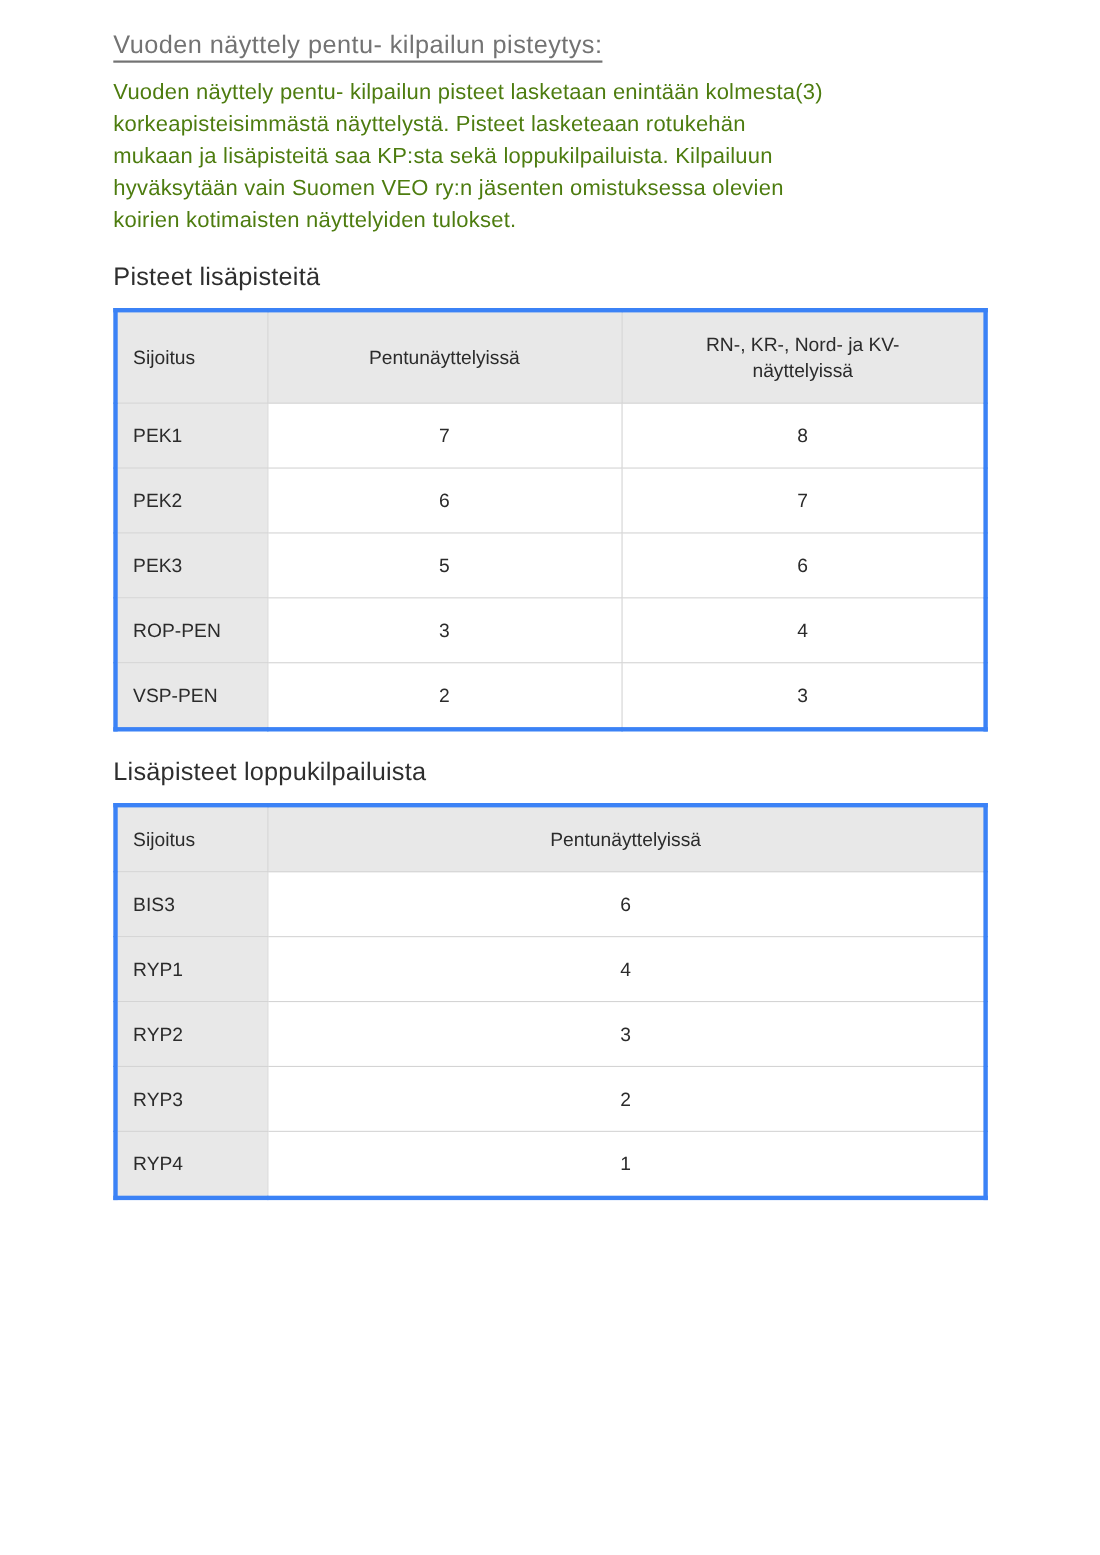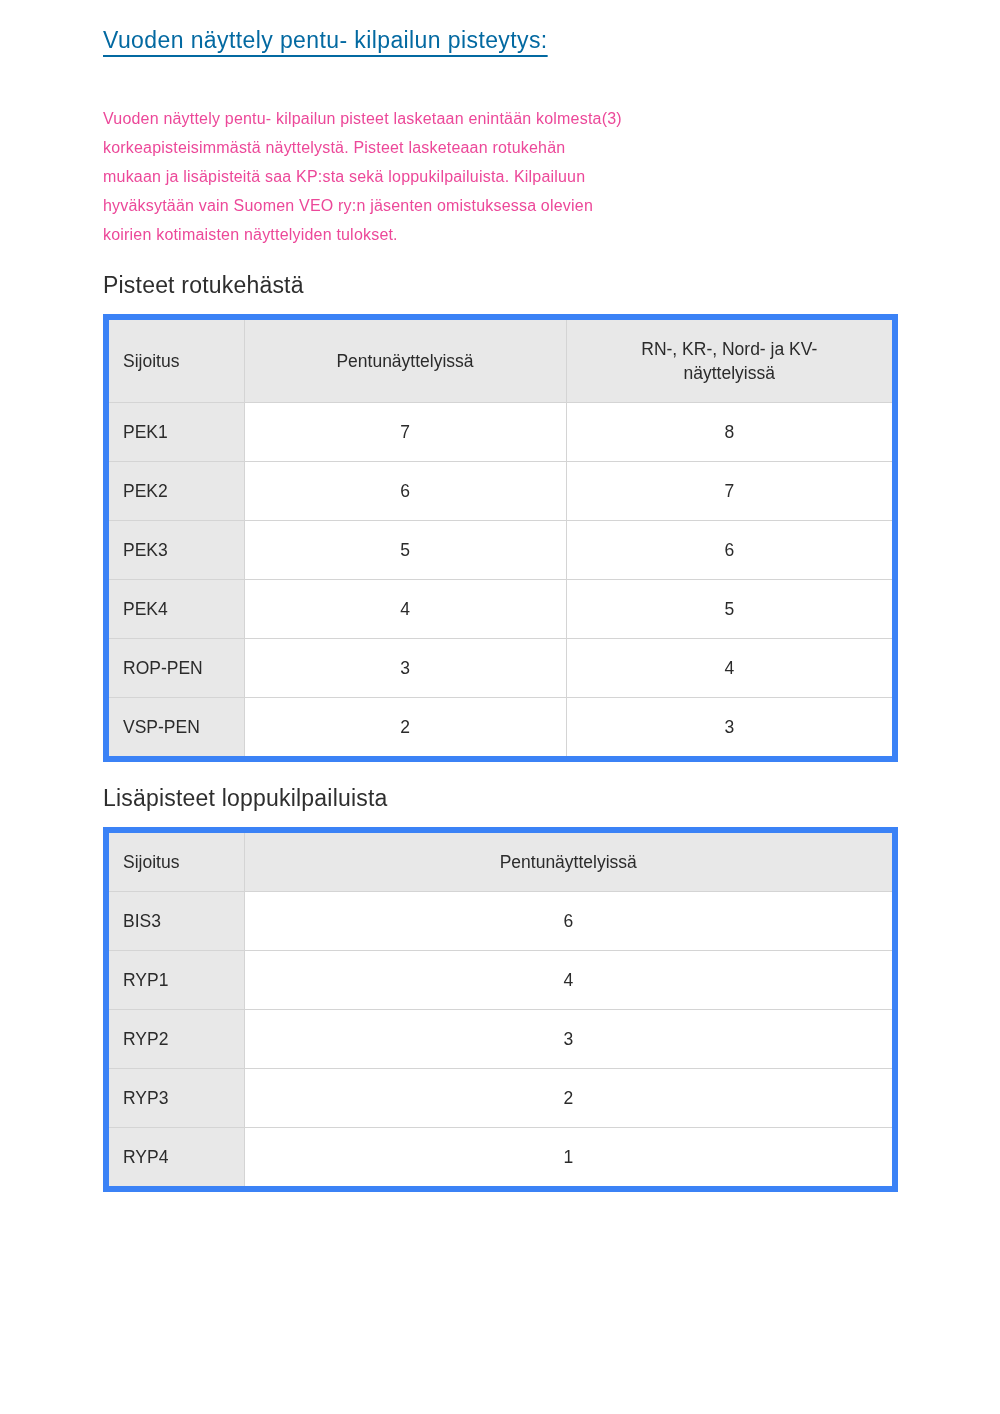--- a/index.html
+++ b/index.html
@@ -12,47 +12,47 @@
   }
   .page {
     width: 1000px;
     min-height: 1414px;
     padding: 24px 100px 18px 103px;
   }
   .page-title {
     font-size: 23px;
     font-weight: 500;
     letter-spacing: 0.4px;
-    color: #0369a1;
+    color: #737373;
     margin: 0;
     text-decoration: underline;
     text-decoration-thickness: 2px;
     text-underline-offset: 7px;
     line-height: 32px;
   }
   .intro {
-    font-size: 16px;
+    font-size: 20px;
     line-height: 29px;
     letter-spacing: 0.2px;
-    color: #ec4899;
-    margin: 48px 0 0 0;
+    color: #4d7c0f;
+    margin: 14px 0 0 0;
     white-space: pre-line;
   }
   .section-heading {
     font-size: 23px;
     font-weight: 400;
     letter-spacing: 0.2px;
     color: #2e2e2e;
     margin: 20px 0 13px 0;
     line-height: 32px;
   }
   table.points-table {
     border-collapse: collapse;
     width: 795px;
-    border: 6px solid #3b82f6;
+    border: 4px solid #3b82f6;
     table-layout: fixed;
   }
   .points-table th,
   .points-table td {
     border: 1px solid #d4d4d4;
     font-size: 17.5px;
     font-weight: 400;
     line-height: 24px;
     padding: 17px 14px;
     color: #2b2b2b;
@@ -89,21 +89,21 @@
 
   <h1 class="page-title">Vuoden näyttely pentu- kilpailun pisteytys:</h1>
 
   <p class="intro">Vuoden näyttely pentu- kilpailun pisteet lasketaan enintään kolmesta(3)
 korkeapisteisimmästä näyttelystä. Pisteet lasketeaan rotukehän
 mukaan ja lisäpisteitä saa KP:sta sekä loppukilpailuista. Kilpailuun
 hyväksytään vain Suomen VEO ry:n jäsenten omistuksessa olevien
 koirien kotimaisten näyttelyiden tulokset.</p>
 
   <section>
-    <h2 class="section-heading">Pisteet rotukehästä</h2>
+    <h2 class="section-heading">Pisteet lisäpisteitä</h2>
     <table class="points-table cols-3">
         <thead>
           <tr>
             <th><span class="hwrap">Sijoitus</span></th>
             <th><span class="hwrap">Pentunäyttelyissä</span></th>
             <th><span class="hwrap">RN-, KR-, Nord- ja KV-näyttelyissä</span></th>
           </tr>
         </thead>
         <tbody>
           <tr>
@@ -113,25 +113,20 @@
           </tr>
           <tr>
             <td class="rowhead">PEK2</td>
             <td class="val">6</td>
             <td class="val">7</td>
           </tr>
           <tr>
             <td class="rowhead">PEK3</td>
             <td class="val">5</td>
             <td class="val">6</td>
-          </tr>
-          <tr>
-            <td class="rowhead">PEK4</td>
-            <td class="val">4</td>
-            <td class="val">5</td>
           </tr>
           <tr>
             <td class="rowhead">ROP-PEN</td>
             <td class="val">3</td>
             <td class="val">4</td>
           </tr>
           <tr>
             <td class="rowhead">VSP-PEN</td>
             <td class="val">2</td>
             <td class="val">3</td>

